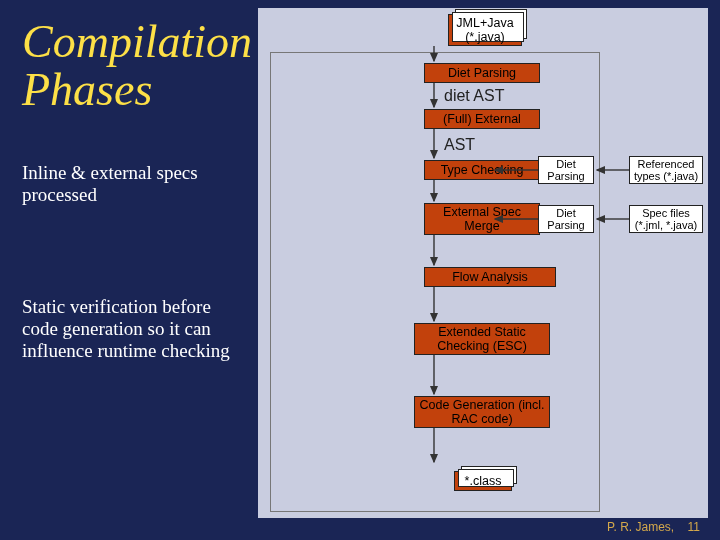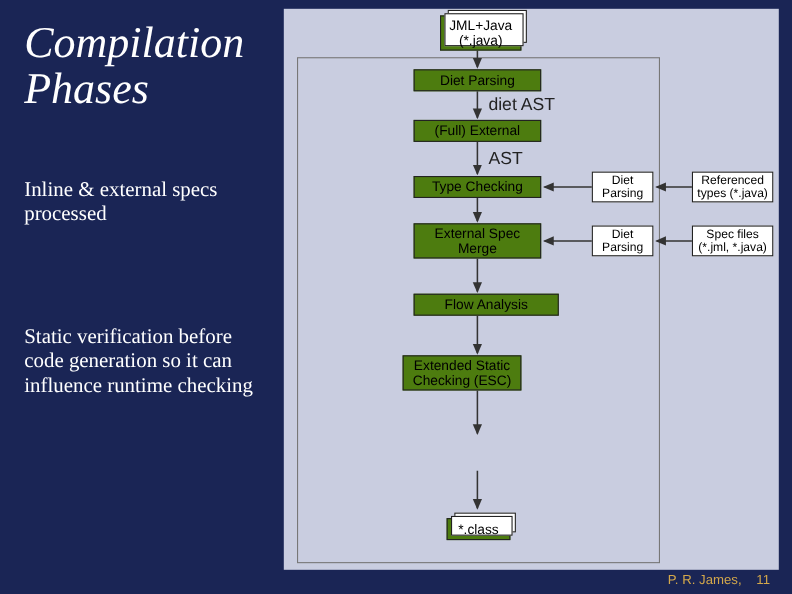--- a/index.html
+++ b/index.html
@@ -9,22 +9,22 @@
     height: 540px;
     background: #1a2555;
     font-family: Georgia, 'Times New Roman', serif;
     position: relative;
     overflow: hidden;
   }
   .title {
     position: absolute;
     top: 18px;
     left: 22px;
-    color: #ffffff;
-    font-size: 40px;
+    color: #fde047;
+    font-size: 46px;
     font-style: italic;
     font-weight: normal;
     line-height: 1.05;
   }
   .note1 {
     position: absolute;
     top: 162px;
     left: 22px;
     color: #ffffff;
     font-size: 19px;
@@ -60,30 +60,31 @@
   .diagram-inner {
     position: absolute;
     top: 44px;
     left: 12px;
     width: 328px;
     height: 458px;
     border: 1px solid #777;
   }
   .box {
     position: absolute;
-    background: #4d7c0f;
+    background: #c2410c;
     border: 1px solid #222;
     font-size: 12.5px;
     text-align: center;
     display: flex;
     align-items: center;
     justify-content: center;
     line-height: 1.15;
     box-sizing: border-box;
     padding: 2px 4px;
+    margin-left: 48px;
   }
   .sidebox {
     position: absolute;
     background: #fff;
     border: 1px solid #222;
     font-size: 11px;
     text-align: center;
     display: flex;
     align-items: center;
     justify-content: center;
@@ -138,21 +139,22 @@
 <div class="diagram">
   <div class="diagram-inner"></div>
 
   <div class="box stacked" style="left:142px; top:6px; width:74px; height:32px; white-space:pre-line;">JML+Java
 (*.java)</div>
   <div class="box" style="left:118px; top:55px; width:116px; height:20px;">Diet Parsing</div>
   <div class="box" style="left:118px; top:101px; width:116px; height:20px;">(Full) External</div>
   <div class="box" style="left:118px; top:152px; width:116px; height:20px;">Type Checking</div>
   <div class="box" style="left:118px; top:195px; width:116px; height:32px;">External Spec Merge</div>
   <div class="box" style="left:118px; top:259px; width:132px; height:20px;">Flow Analysis</div>
-  <div class="box" style="left:108px; top:315px; width:108px; height:32px;">Extended Static Checking (ESC)</div>
+  <div class="box" style="left:108px; top:315px; width:136px; height:32px;">Extended Static Checking (ESC)</div>
+  <div class="box" style="left:108px; top:388px; width:136px; height:32px;">Code Generation (incl. RAC code)</div>
   <div class="box stacked" style="left:148px; top:463px; width:58px; height:20px;">*.class</div>
 
   <div class="sidebox" style="left:280px; top:148px; width:56px; height:28px;">Diet Parsing</div>
   <div class="sidebox" style="left:280px; top:197px; width:56px; height:28px;">Diet Parsing</div>
   <div class="sidebox" style="left:371px; top:148px; width:74px; height:28px;">Referenced types (*.java)</div>
   <div class="sidebox" style="left:371px; top:197px; width:74px; height:28px;">Spec files (*.jml, *.java)</div>
 
   <div class="arrow-label" style="left:186px; top:79px;">diet AST</div>
   <div class="arrow-label" style="left:186px; top:128px;">AST</div>
 

